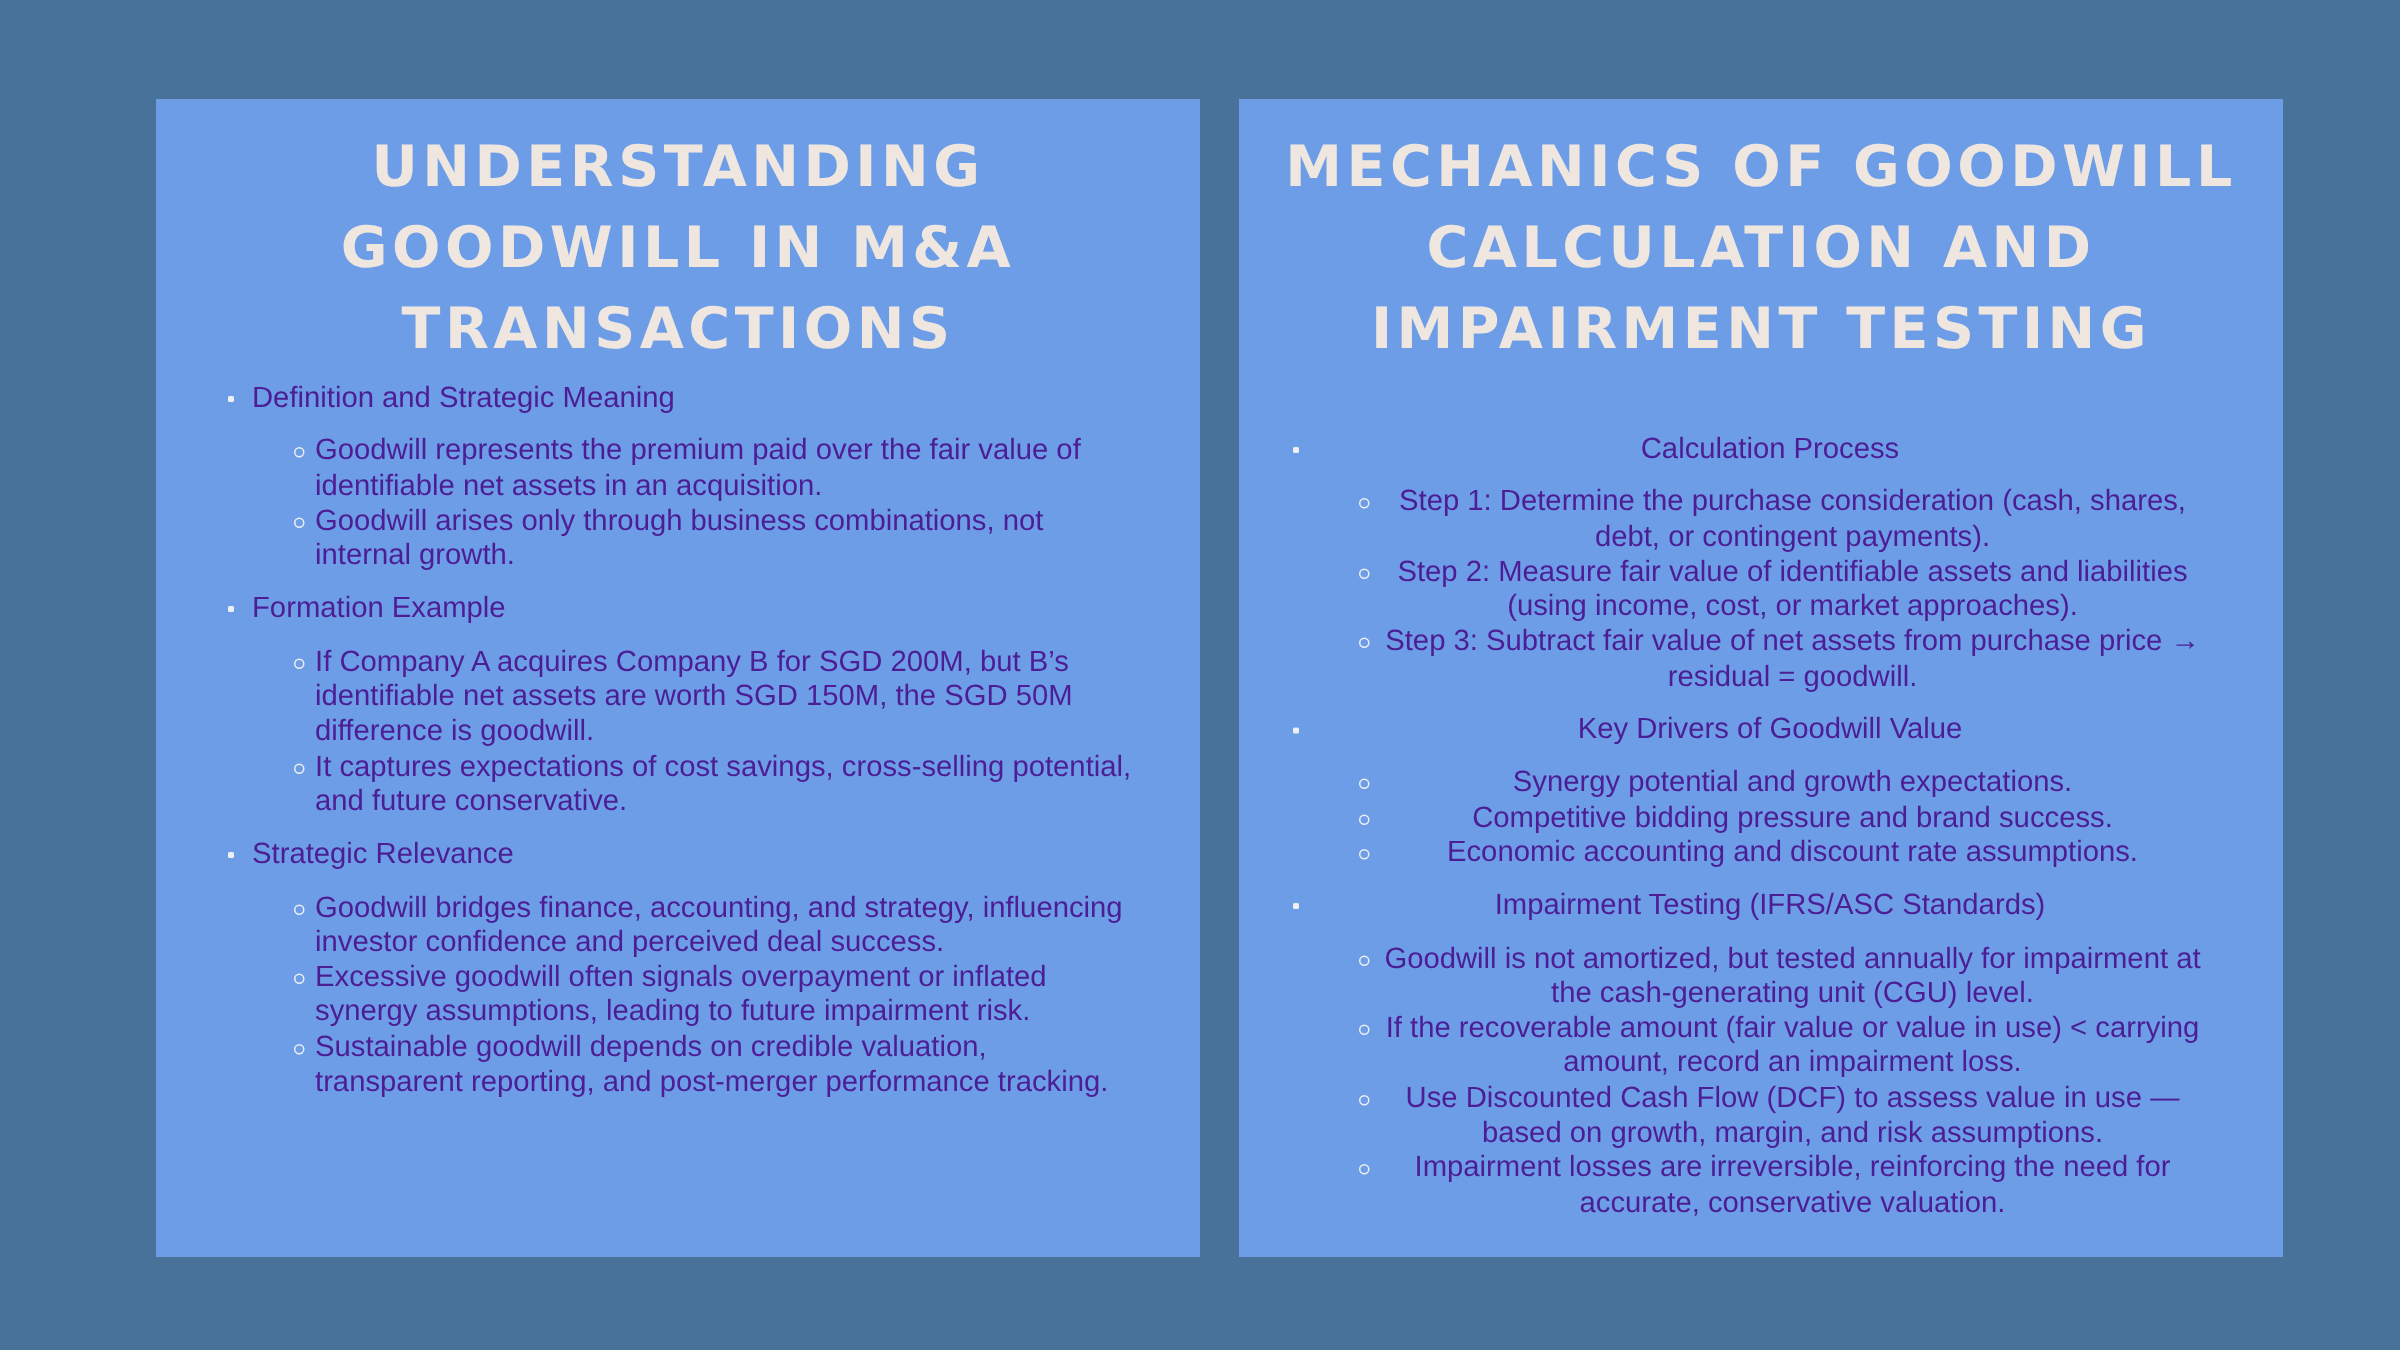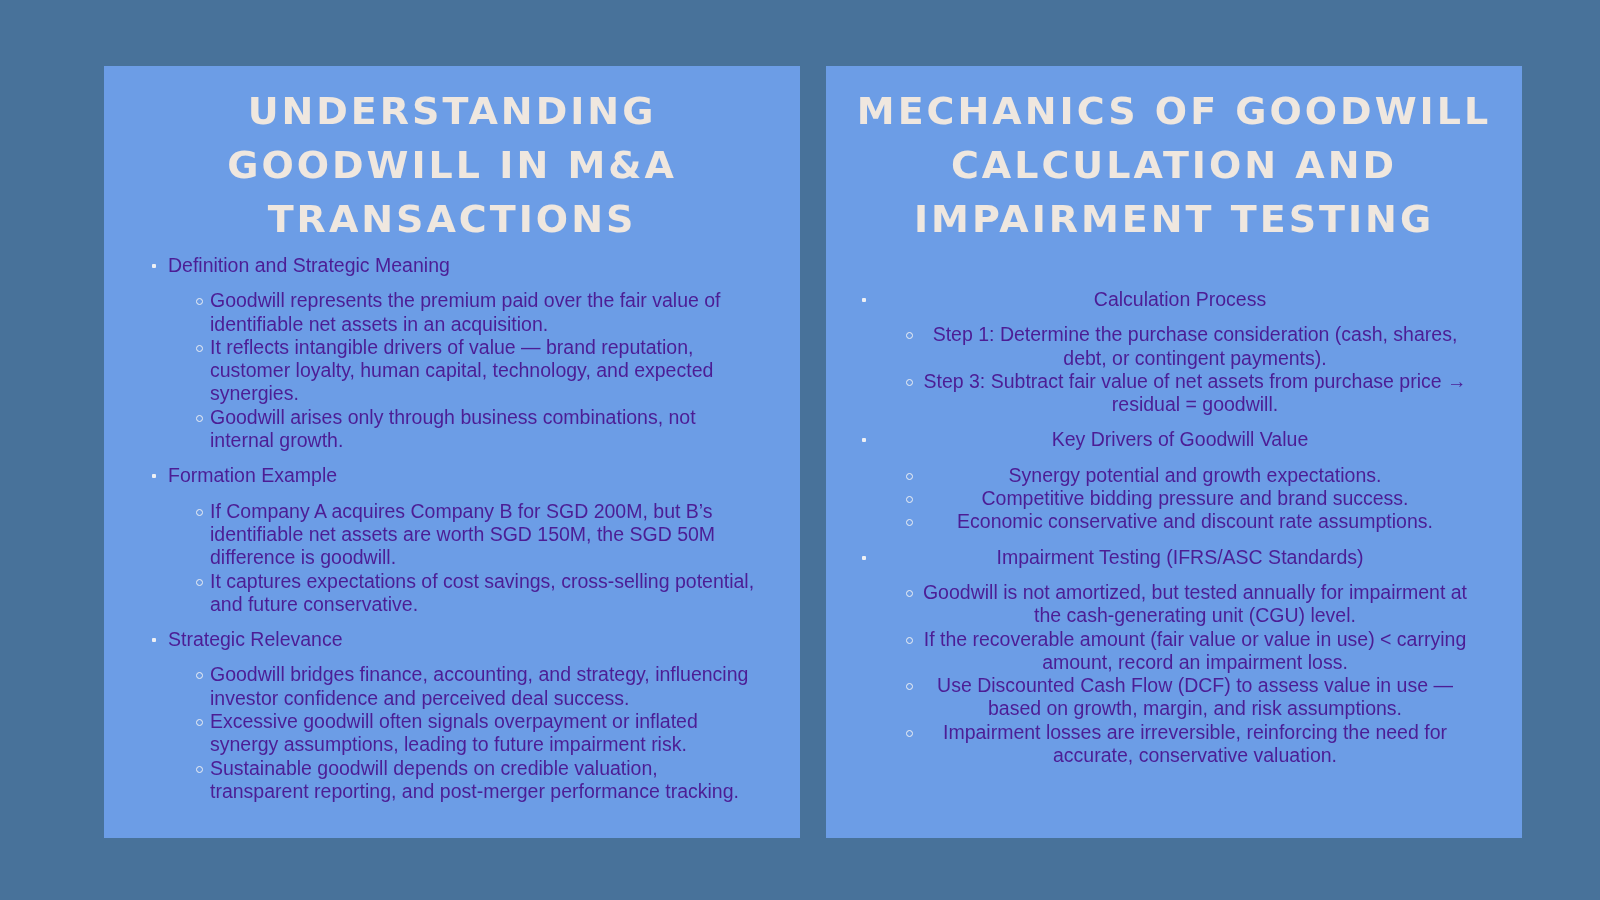--- a/index.html
+++ b/index.html
@@ -25,21 +25,20 @@
     <div>UNDERSTANDING</div>
     <div>GOODWILL IN M&amp;A</div>
     <div>TRANSACTIONS</div>
   </h1>
   <ul class="lvl1" id="left-list">
     <li>
       <span class="bullet"></span>
       <span>Definition and Strategic Meaning</span>
       <ul class="lvl2">
         <li><span class="bullet"></span><span>Goodwill represents the premium paid over the fair value of identifiable net assets in an acquisition.</span></li>
-        <li><span class="bullet"></span><span>It reflects intangible drivers of value — brand reputation, customer loyalty, human capital, technology, and expected synergies.</span></li>
         <li><span class="bullet"></span><span>Goodwill arises only through business combinations, not internal growth.</span></li>
       </ul>
     </li>
     <li>
       <span class="bullet"></span>
       <span>Formation Example</span>
       <ul class="lvl2">
         <li><span class="bullet"></span><span>If Company A acquires Company B for SGD 200M, but B’s identifiable net assets are worth SGD 150M, the SGD 50M difference is goodwill.</span></li>
         <li><span class="bullet"></span><span>It captures expectations of cost savings, cross-selling potential, and future conservative.</span></li>
       </ul>
@@ -61,30 +60,31 @@
     <div>MECHANICS OF GOODWILL</div>
     <div>CALCULATION AND</div>
     <div>IMPAIRMENT TESTING</div>
   </h1>
   <ul class="lvl1" id="right-list">
     <li>
       <span class="bullet"></span>
       <span>Calculation Process</span>
       <ul class="lvl2">
         <li><span class="bullet"></span><span>Step 1: Determine the purchase consideration (cash, shares, debt, or contingent payments).</span></li>
+        <li><span class="bullet"></span><span>Step 2: Measure fair value of identifiable assets and liabilities (using income, cost, or market approaches).</span></li>
         <li><span class="bullet"></span><span>Step 3: Subtract fair value of net assets from purchase price → residual = goodwill.</span></li>
       </ul>
     </li>
     <li>
       <span class="bullet"></span>
       <span>Key Drivers of Goodwill Value</span>
       <ul class="lvl2">
         <li><span class="bullet"></span><span>Synergy potential and growth expectations.</span></li>
         <li><span class="bullet"></span><span>Competitive bidding pressure and brand success.</span></li>
-        <li><span class="bullet"></span><span>Economic conservative and discount rate assumptions.</span></li>
+        <li><span class="bullet"></span><span>Economic accounting and discount rate assumptions.</span></li>
       </ul>
     </li>
     <li>
       <span class="bullet"></span>
       <span>Impairment Testing (IFRS/ASC Standards)</span>
       <ul class="lvl2">
         <li><span class="bullet"></span><span>Goodwill is not amortized, but tested annually for impairment at the cash-generating unit (CGU) level.</span></li>
         <li><span class="bullet"></span><span>If the recoverable amount (fair value or value in use) &lt; carrying amount, record an impairment loss.</span></li>
         <li><span class="bullet"></span><span>Use Discounted Cash Flow (DCF) to assess value in use — based on growth, margin, and risk assumptions.</span></li>
         <li><span class="bullet"></span><span>Impairment losses are irreversible, reinforcing the need for accurate, conservative valuation.</span></li>

